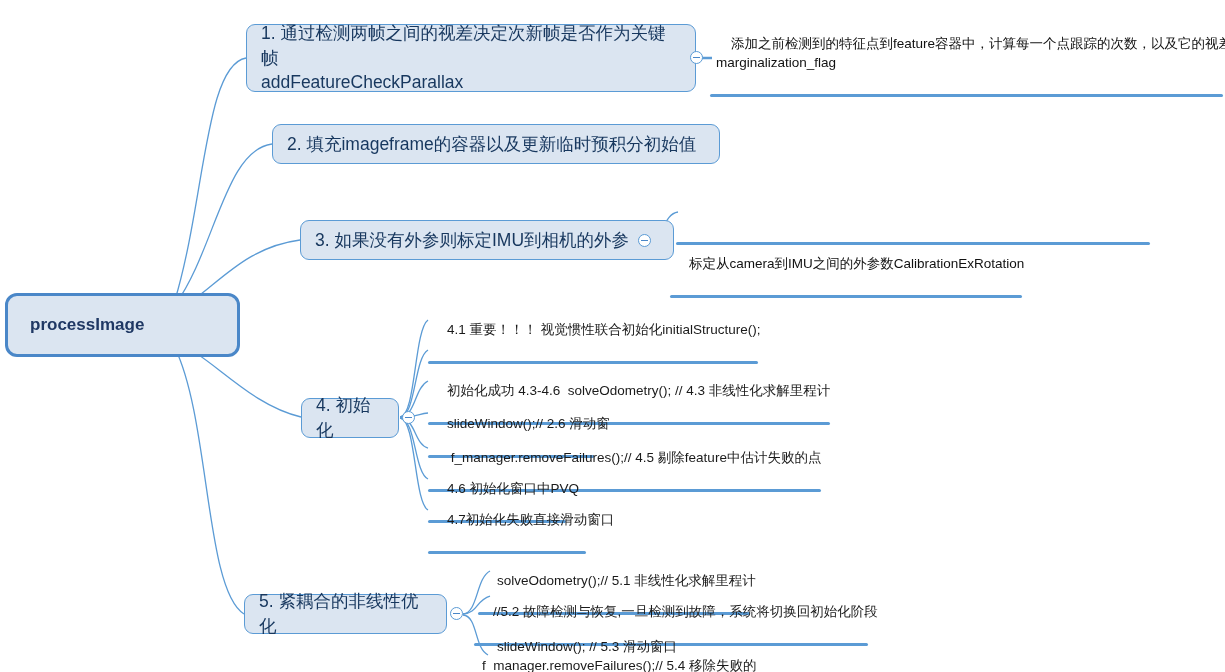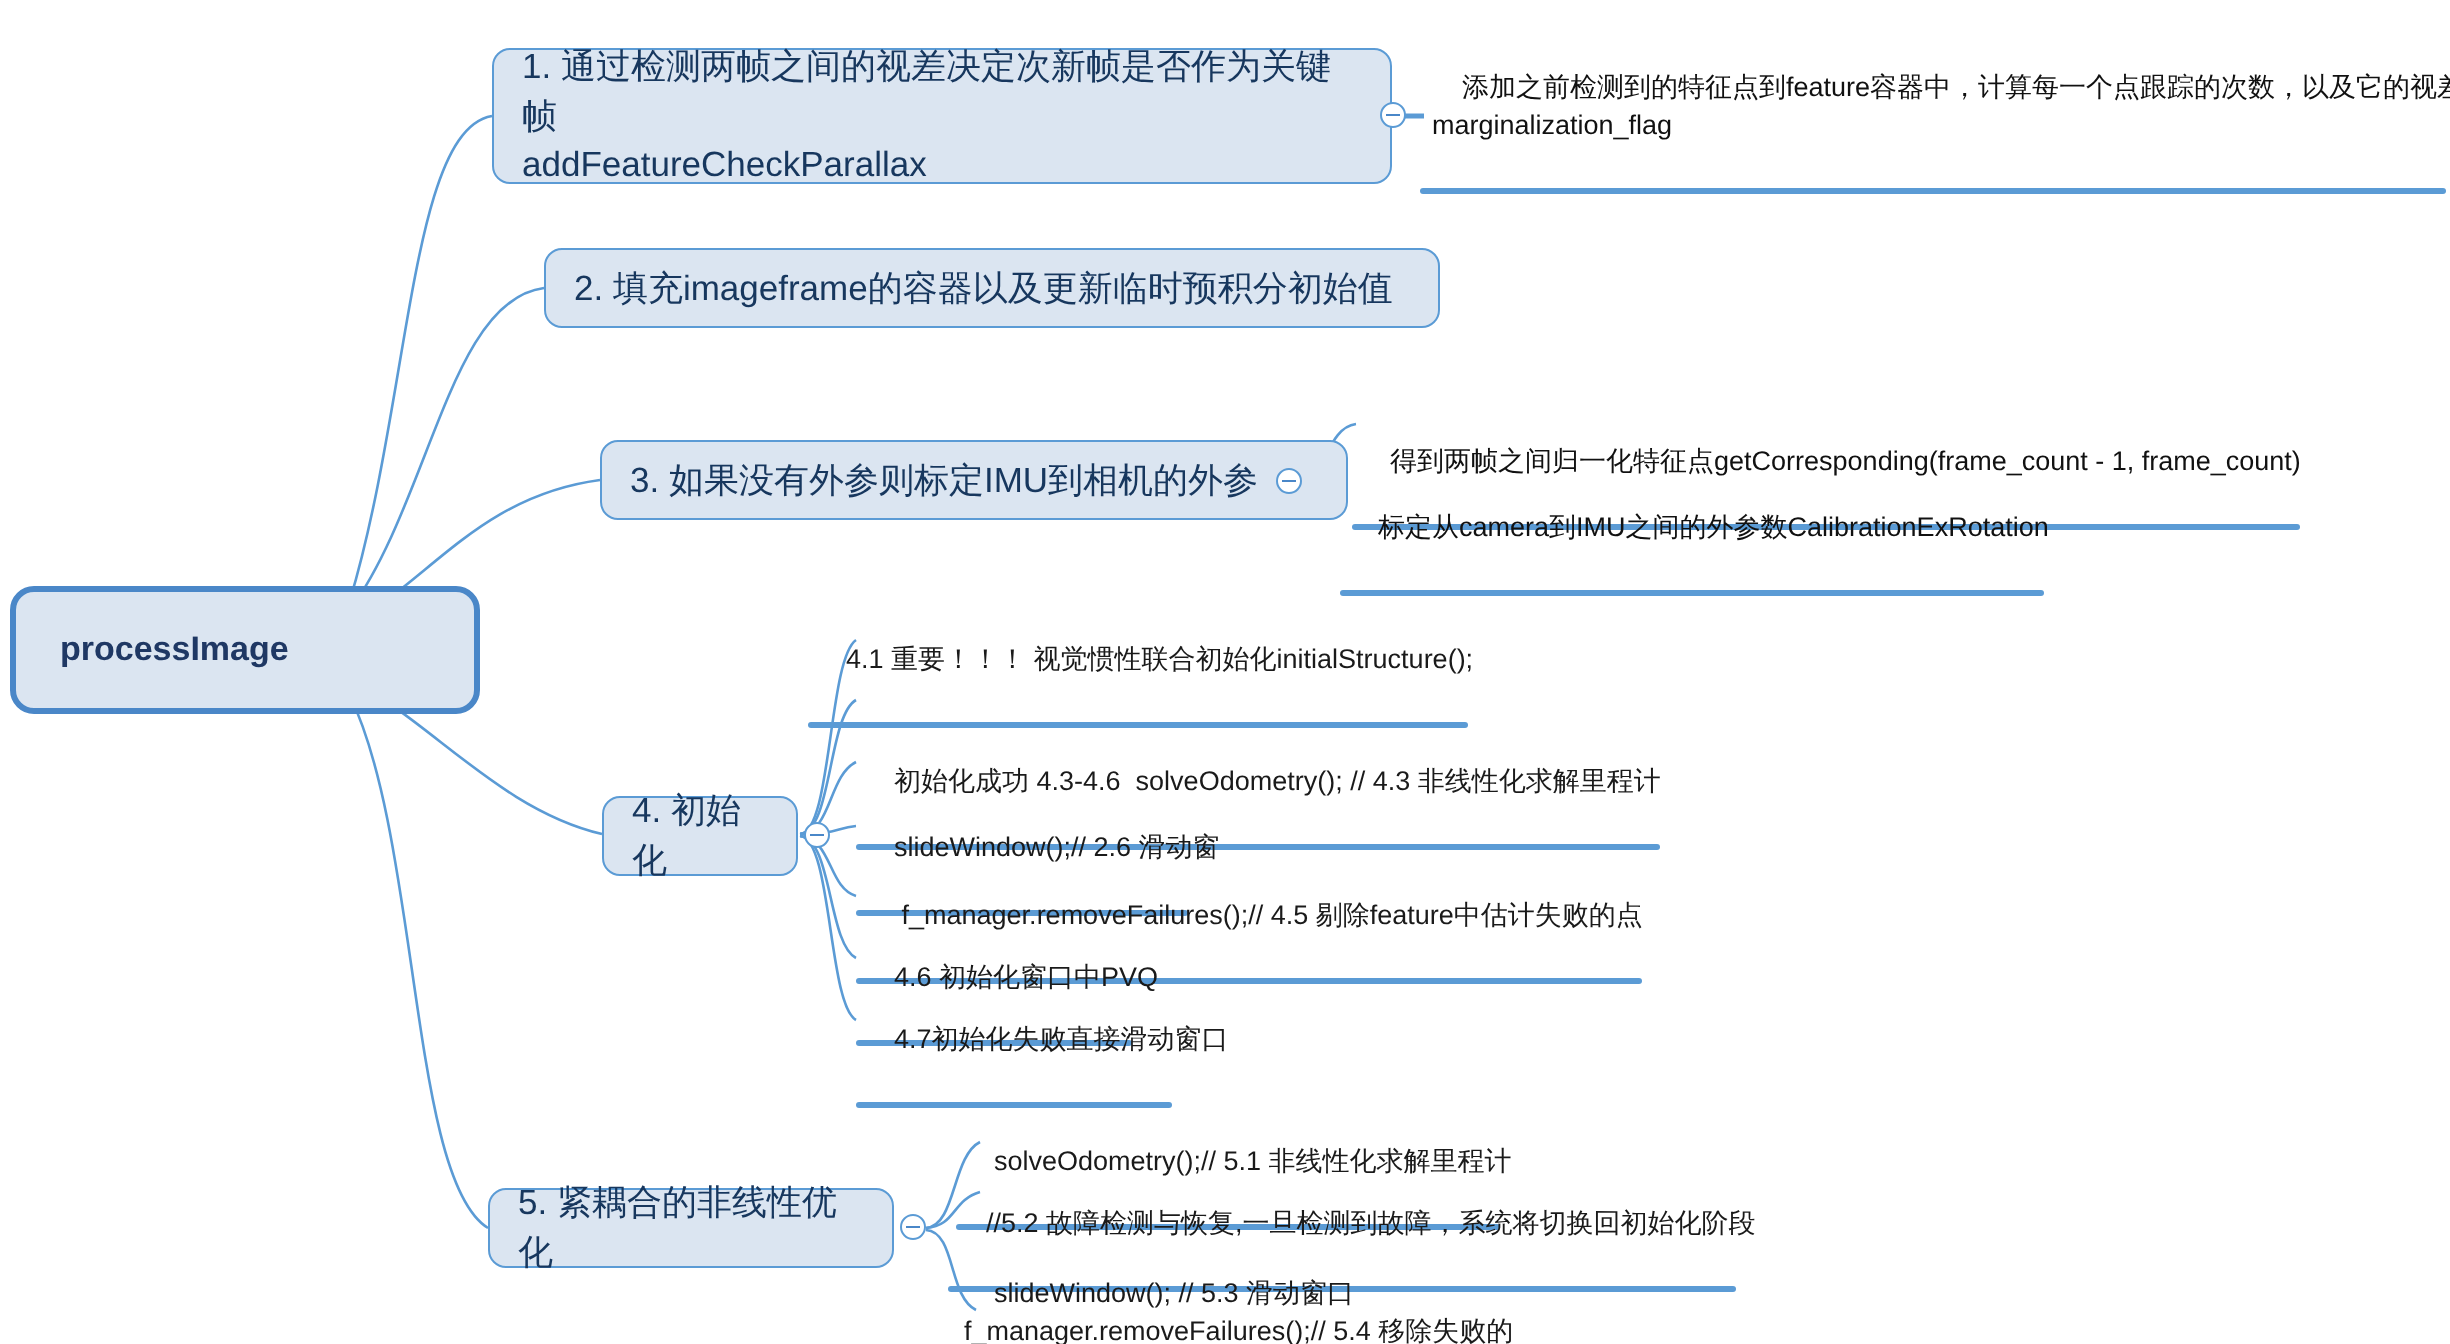--- a/index.html
+++ b/index.html
@@ -152,35 +152,34 @@
   <div class="node level1" style="left:272px; top:124px; width:448px; height:40px;">
     <span>2. 填充imageframe的容器以及更新临时预积分初始值</span>
   </div>
 
   <div class="node level1" style="left:300px; top:220px; width:374px; height:40px;">
     <span>3. 如果没有外参则标定IMU到相机的外参</span>
   </div>
   <div class="toggle" style="left:638px; top:234px;"></div>
 
   <div class="leaf plain" style="left:676px; top:201px; width:470px;">
-    <span>得到两帧之间归一化特征点getCorresponding(frame_count - 1, frame_count)</span>
     <span class="underline" style="width:474px; margin-left:-4px;"></span>
   </div>
 
   <div class="leaf plain" style="left:670px; top:234px; width:350px;">
     <span>标定从camera到IMU之间的外参数CalibrationExRotation</span>
     <span class="underline" style="width:352px; margin-left:-4px;"></span>
   </div>
 
   <div class="node level1" style="left:301px; top:398px; width:98px; height:40px;">
     <span>4. 初始化</span>
   </div>
   <div class="toggle" style="left:402px; top:411px;"></div>
 
-  <div class="leaf" style="left:404px; top:300px; width:330px;text-align:right;">
+  <div class="leaf" style="left:428px; top:300px; width:330px;text-align:right;">
     <span>4.1 重要！！！ 视觉惯性联合初始化initialStructure();</span>
     <span class="underline" style="width:330px; margin-left:-4px;"></span>
   </div>
 
 
   <div class="leaf" style="left:428px; top:361px; width:400px;">
     <span>初始化成功 4.3-4.6  solveOdometry(); // 4.3 非线性化求解里程计</span>
     <span class="underline" style="width:402px; margin-left:-4px;"></span>
   </div>
 

